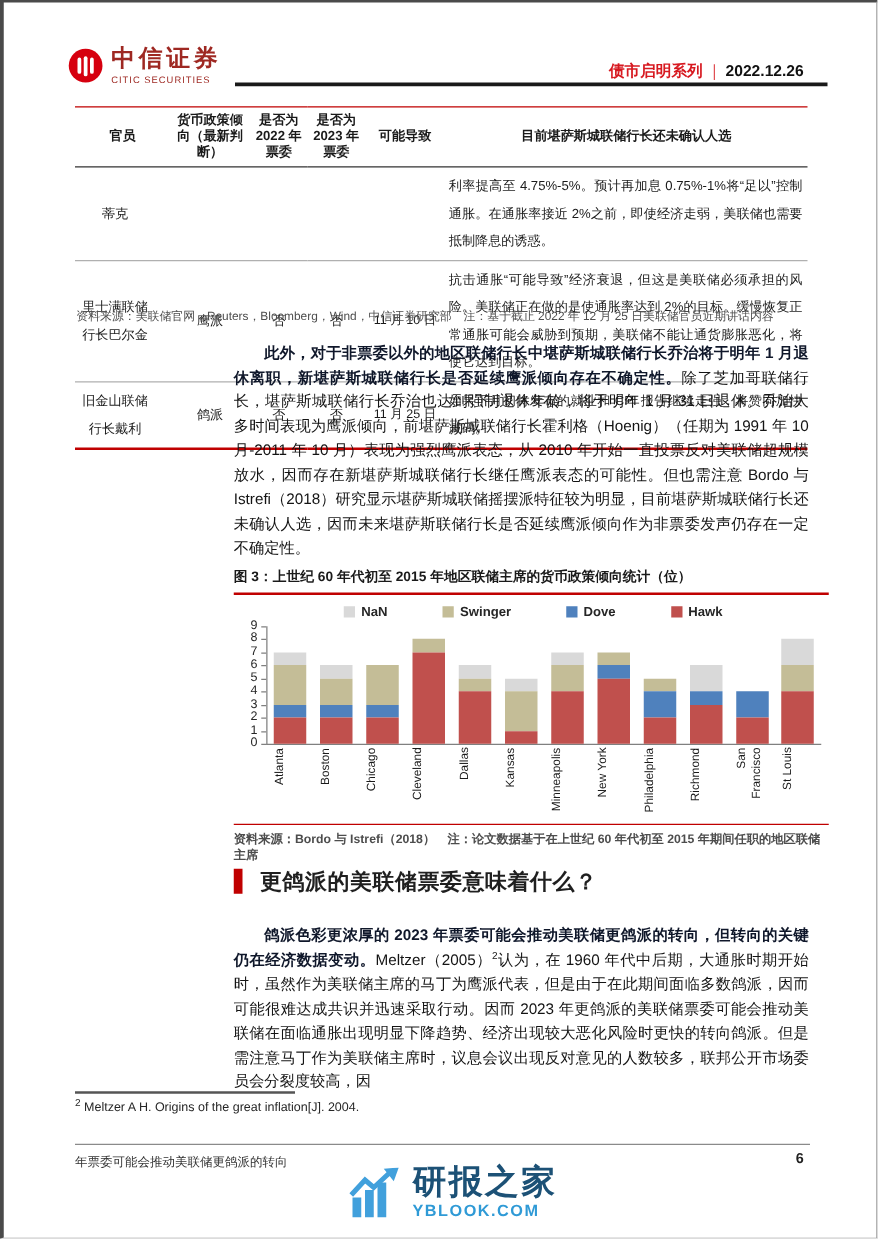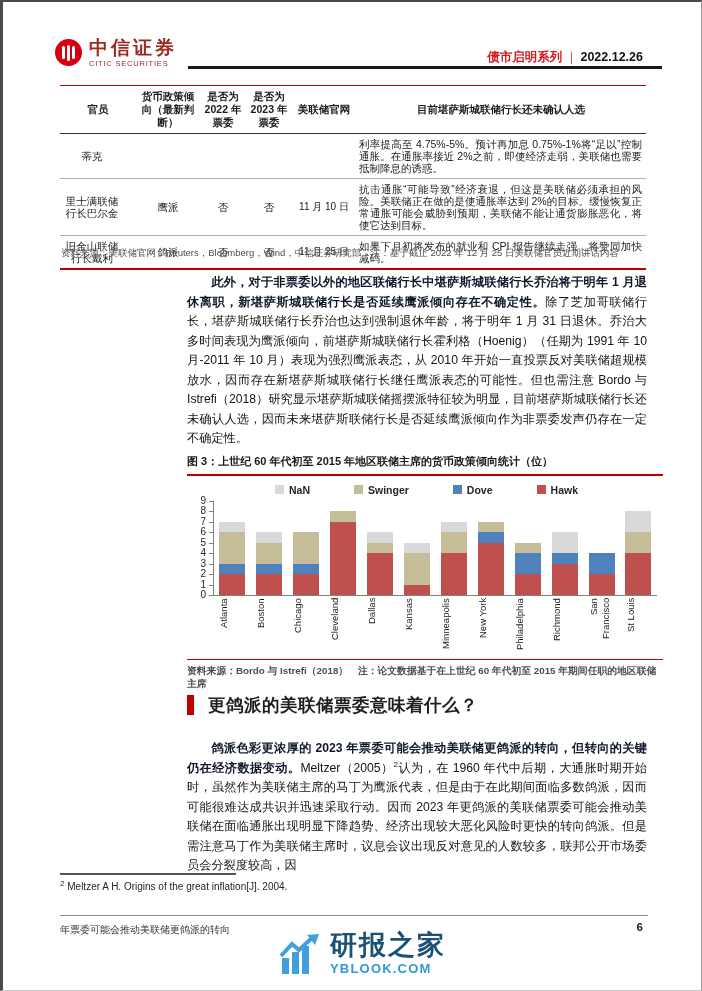--- a/index.html
+++ b/index.html
@@ -23,21 +23,21 @@
   .series-sep { color:#d71920; font-weight:normal; padding:0 3px; }
   .header-date { color:#111111; }
   .header-rule { position:absolute; top:64px; left:185px; width:474px; height:3px; background:#1a1a1a; }
   
   .officials-table { position:absolute; top:83px; left:57px; width:586px; border-collapse:collapse; table-layout:fixed;
     font-size:10.5px; color:#1a1a1a; border-top:1.5px solid #c00000; }
   .officials-table thead tr { border-bottom:1.5px solid #333333; }
   .officials-table tbody tr { border-bottom:1px solid #b0b0b0; }
   .officials-table tbody tr:last-child { border-bottom:2.5px solid #c00000; }
   .officials-table th { font-weight:bold; text-align:center; vertical-align:middle; padding:4px 2px; line-height:13px; }
-  .officials-table td { padding:4px 3px; line-height:12px; vertical-align:middle; text-align:center; }
+  .officials-table td { padding:4px 3px; line-height:22px; vertical-align:middle; text-align:center; }
   .officials-table td.cell-official { text-align:center; padding-left:4px; padding-right:16px; }
   .officials-table td.cell-quote { text-align:justify; padding-right:4px; }
   .officials-table td.cell-date { white-space:nowrap; font-size:10px; }
   .table-note { position:absolute; top:245px; left:58px; width:588px; font-size:9.5px; color:#4d4d4d; }
   
   .para { position:absolute; left:184px; width:460px; font-size:12.2px; line-height:19.5px;
     text-align:justify; color:#141414; text-indent:2em; }
   .para .lead { font-weight:bold; color:#0f172a; }
   .para1 { top:271px; }
   .para2 { top:737px; }
@@ -106,21 +106,21 @@
       <col style="width:46px">
         <col style="width:64px">
         <col style="width:290px">
     </colgroup>
     <thead>
       <tr>
         <th>官员</th>
         <th>货币政策倾向（最新判断）</th>
         <th>是否为2022 年票委</th>
         <th>是否为2023 年票委</th>
-        <th>美联储官网</th>
+        <th>可能导致</th>
         <th>目前堪萨斯城联储行长还未确认人选</th>
       </tr>
     </thead>
     <tbody>
         <tr>
           <td class="cell-official">蒂克</td>
           <td class="cell-stance"></td>
           <td class="cell-voter-2022"></td>
           <td class="cell-voter-2023"></td>
           <td class="cell-date"></td>

